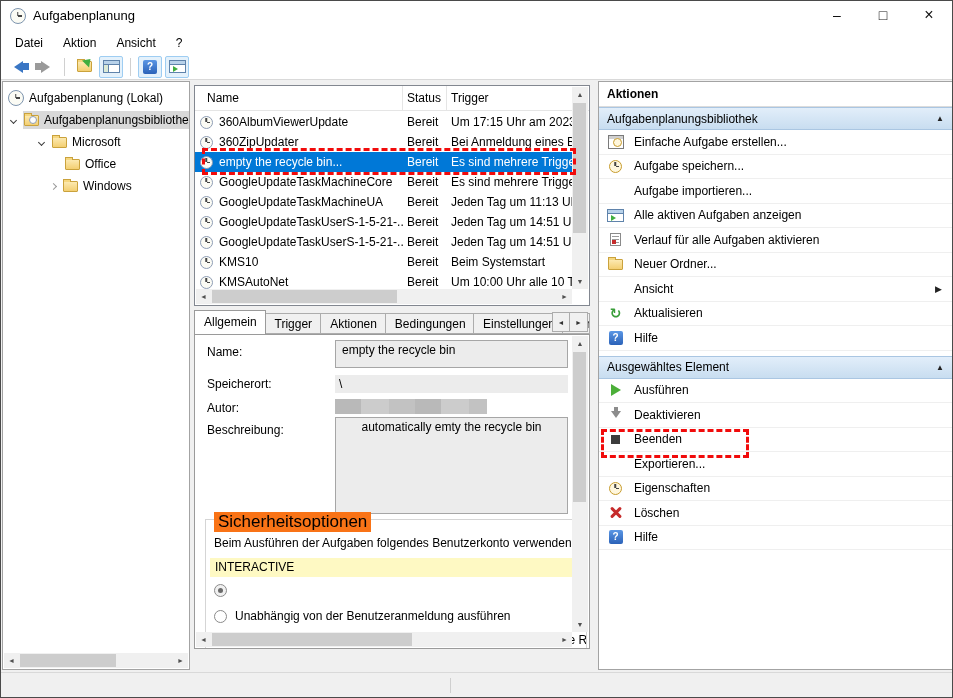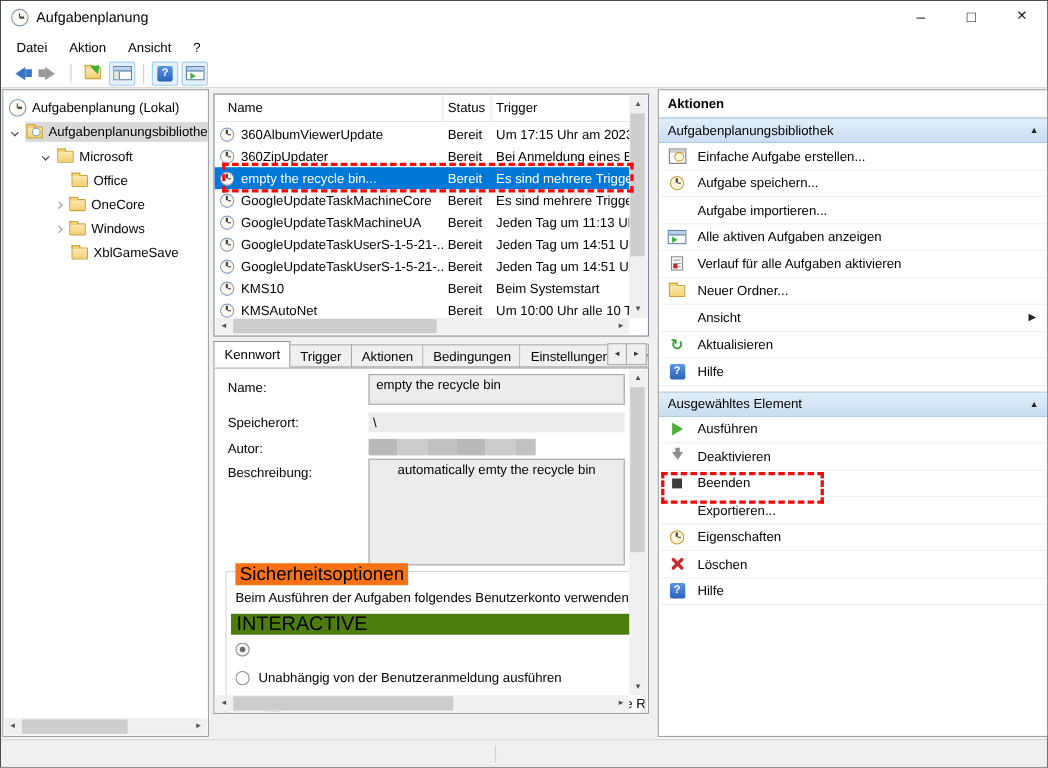--- a/index.html
+++ b/index.html
@@ -108,21 +108,21 @@
   
   .details { position:absolute; left:193px; top:333px; width:396px; height:315px; background:#fff; border:1px solid #9a9a9a; overflow:hidden; }
   .fld-label { position:absolute; left:12px; font-size:12px; }
   .fld-box { position:absolute; left:140px; width:233px; background:#ececec; border:1px solid #a6a6a6; font-size:12px; padding:2px 6px; white-space:nowrap; overflow:hidden; }
   .fld-strip { position:absolute; left:140px; width:233px; background:#ececec; font-size:12px; padding:2px 4px; white-space:nowrap; overflow:hidden; }
   .redaction { position:absolute; left:140px; top:64px; width:152px; height:15px;
     background:repeating-linear-gradient(90deg,#b9b9b9 0 26px,#cccccc 26px 54px,#c2c2c2 54px 80px); }
   .secbox { position:absolute; left:10px; top:184px; width:382px; height:150px; border:1px solid #d5d5d5; }
   .secbox .legend { position:absolute; top:-8px; left:8px; background:#f97316; padding:0 4px; font-size:17px; }
   .sec-line { position:absolute; left:8px; white-space:nowrap; overflow:hidden; right:0; font-size:12px; }
-  .interactive-bar { position:absolute; left:4px; top:38px; width:368px; height:19px; background:#4d7c0f; font-size:18px; line-height:19px; padding-left:5px; }
+  .interactive-bar { position:absolute; left:4px; top:38px; width:368px; height:19px; background:#fef9c3; font-size:12px; line-height:19px; padding-left:5px; }
   .radio { width:13px; height:13px; border:1px solid #8a8a8a; border-radius:50%; background:#fff; display:inline-block; position:relative; vertical-align:-2px; margin-right:8px; flex:0 0 auto; }
   .radio.on { background:#f0f0f0; }
   .radio.on::after { content:""; position:absolute; left:3px; top:3px; width:5px; height:5px; border-radius:50%; background:#6a6a6a; }
   .checkbox { width:13px; height:13px; border:1px solid #8a8a8a; background:#fff; display:inline-block; margin-right:8px; flex:0 0 auto; }
   .opt-row { position:absolute; left:8px; right:0; display:flex; align-items:center; white-space:nowrap; overflow:hidden; font-size:12px; }
 
   
   .actions { position:absolute; left:597px; top:80px; width:355px; height:589px; background:#fff; border:1px solid #a3a3a3; }
   .act-title { height:25px; line-height:25px; padding-left:8px; font-weight:bold; border-bottom:1px solid #dcdcdc; font-size:12px; }
   .act-header { height:23px; background:linear-gradient(#e2eefa,#c8ddf0); border-top:1px solid #aac6e2; border-bottom:1px solid #aac6e2; display:flex; align-items:center; padding:0 8px; font-size:12px; }
@@ -202,30 +202,21 @@
         <span class="icon-folder" style="margin-left:8px;"></span>
         <span class="lbl">Microsoft</span>
       </div>
       <div class="tree-row" style="padding-left:62px;">
         <span class="icon-folder"></span>
         <span class="lbl">Office</span>
       </div>
       <div class="tree-row" style="padding-left:48px;">
         <span class="chev col"></span>
         <span class="icon-folder" style="margin-left:7px;"></span>
-        <span class="lbl">OneCore</span>
-      </div>
-      <div class="tree-row" style="padding-left:48px;">
-        <span class="chev col"></span>
-        <span class="icon-folder" style="margin-left:7px;"></span>
         <span class="lbl">Windows</span>
-      </div>
-      <div class="tree-row" style="padding-left:62px;">
-        <span class="icon-folder"></span>
-        <span class="lbl">XblGameSave</span>
       </div>
     </div>
     <div class="hscroll">
       <span class="sb-arrow h" style="left:0;">◄</span>
       <span class="sb-thumb" style="left:16px; top:1px; height:13px; width:96px;"></span>
       <span class="sb-arrow h" style="right:0;">►</span>
     </div>
   </div>
 
   <div class="task-list">
@@ -315,21 +306,21 @@
     </div>
     <div class="hscroll" style="right:17px;">
       <span class="sb-arrow h" style="left:0;">◄</span>
       <span class="sb-thumb" style="left:16px; top:1px; height:13px; width:185px;"></span>
       <span class="sb-arrow h" style="right:0;">►</span>
     </div>
     <div class="dash-box dash-task"></div>
   </div>
 
   <div class="tabstrip">
-    <span class="tab active">Kennwort</span>
+    <span class="tab active">Allgemein</span>
     <span class="tab">Trigger</span>
     <span class="tab">Aktionen</span>
     <span class="tab">Bedingungen</span>
     <span class="tab">Einstellungen</span>
     <span class="tab clip">Verlauf</span>
     <span class="tab-scroll">
       <span class="tsb">◄</span>
       <span class="tsb">►</span>
     </span>
   </div>

